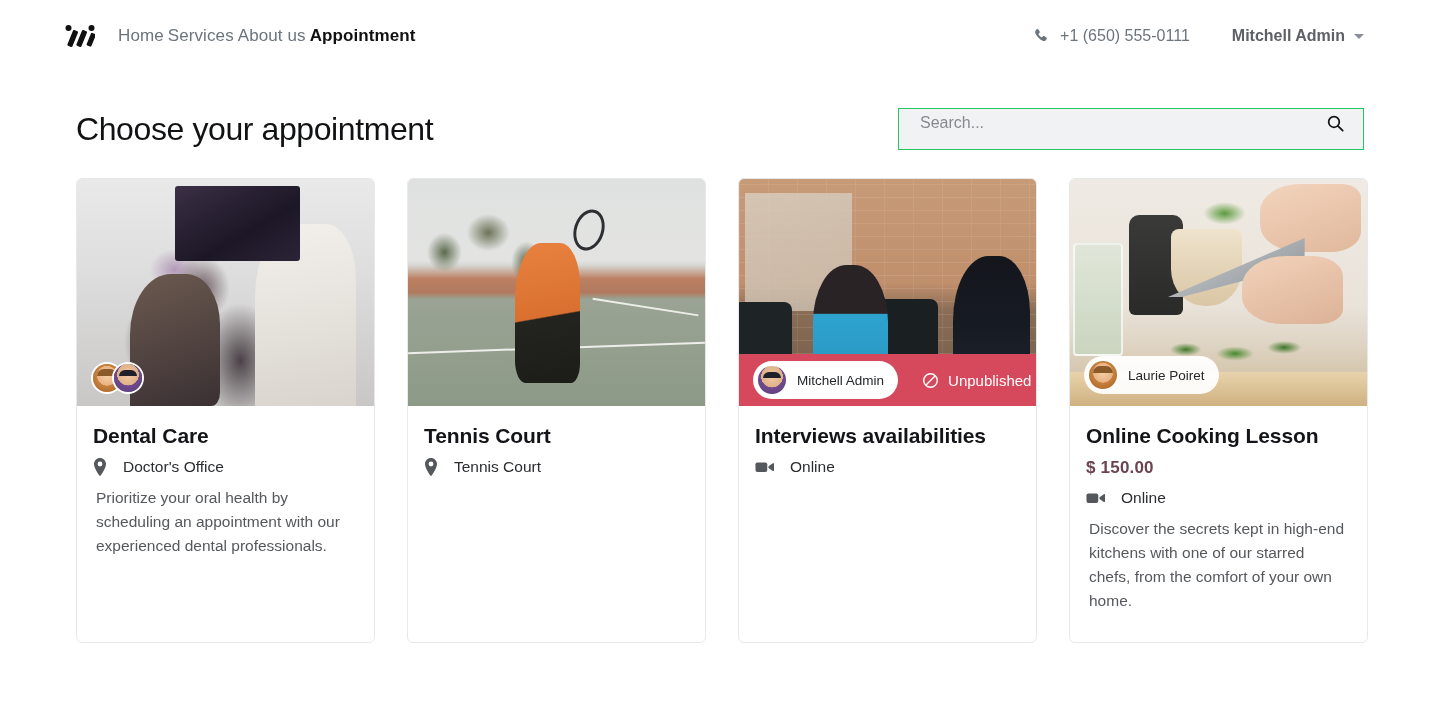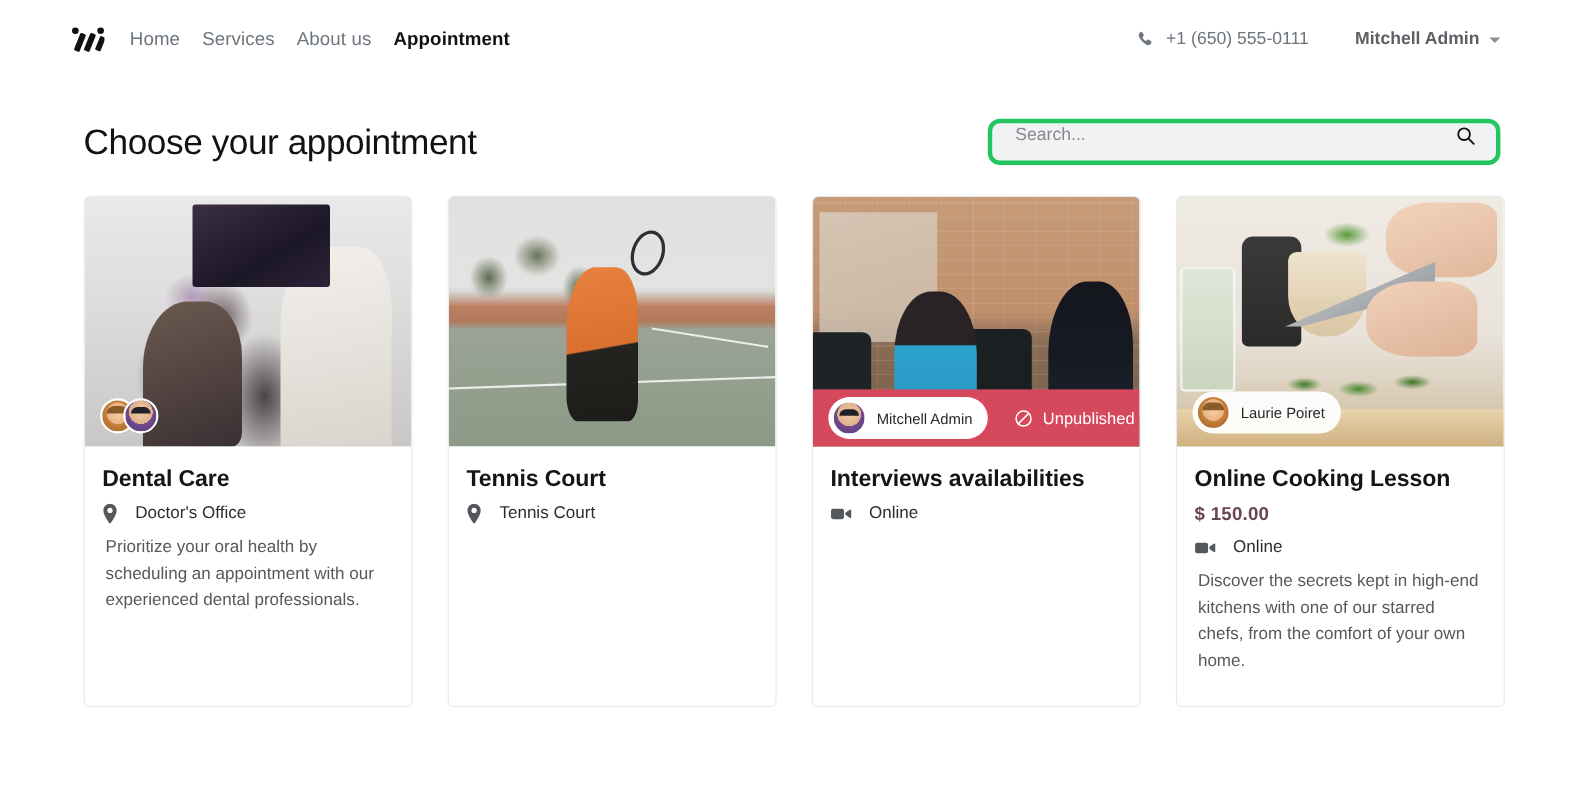--- a/index.html
+++ b/index.html
@@ -19,21 +19,21 @@
     align-items: center;
     padding: 0 76px 0 60px;
     background: #ffffff;
   }
   .brand {
     width: 40px; height: 34px;
     display: flex; align-items: center; justify-content: center;
     margin-right: 16px;
     flex: 0 0 auto;
   }
-  .nav-links { display: flex; align-items: center; gap: 16px; }
+  .nav-links { display: flex; align-items: center; }
   .nav-link {
     font-size: 17px;
     color: #6c757d;
     text-decoration: none;
     padding: 4px 2px;
     white-space: nowrap;
     letter-spacing: 0.1px;
   }
   .nav-link.active { color: #111; font-weight: 600; }
   .nav-spacer { flex: 1 1 auto; }
@@ -64,22 +64,22 @@
     font-size: 32px;
     font-weight: 400;
     color: #111214;
     letter-spacing: -0.4px;
     margin: 0;
     line-height: 1.2;
   }
   .search-wrap {
     width: 466px; height: 42px;
     background: #f1f2f3;
-    border: 4px solid #22c55e;
-    border-radius: 11px;
+    border: 1px solid #22c55e;
+    border-radius: 0;
     display: flex; align-items: center;
     padding: 0 16px 12px 19px;
   }
   .search-input {
     flex: 1 1 auto;
     border: none; outline: none; background: transparent;
     font-family: "Liberation Sans", sans-serif;
     font-size: 16px;
     color: #3c4043;
   }

